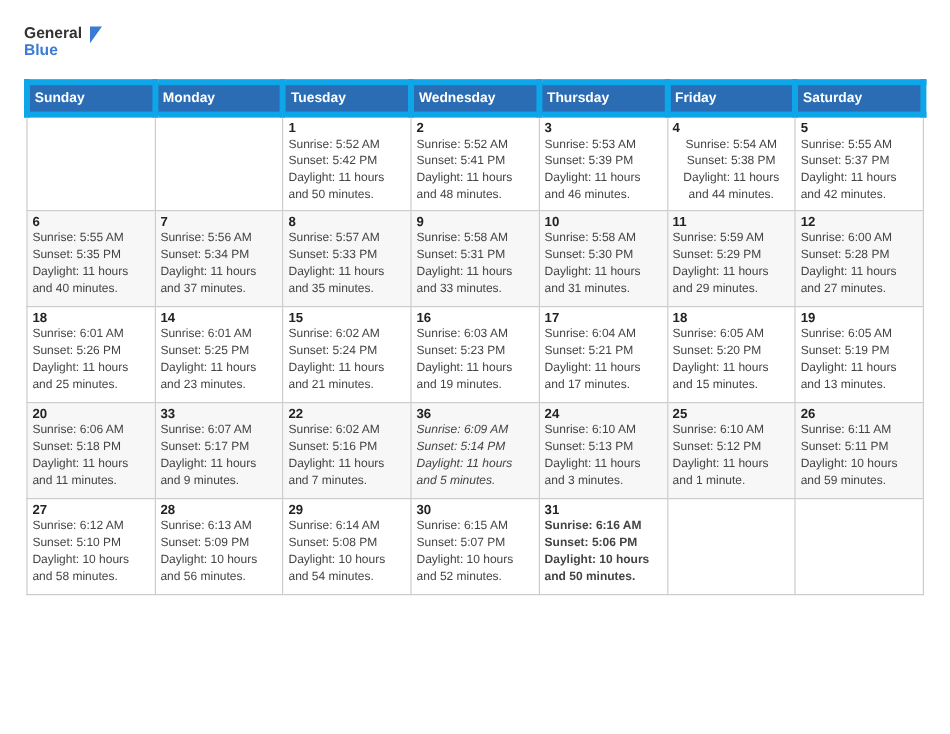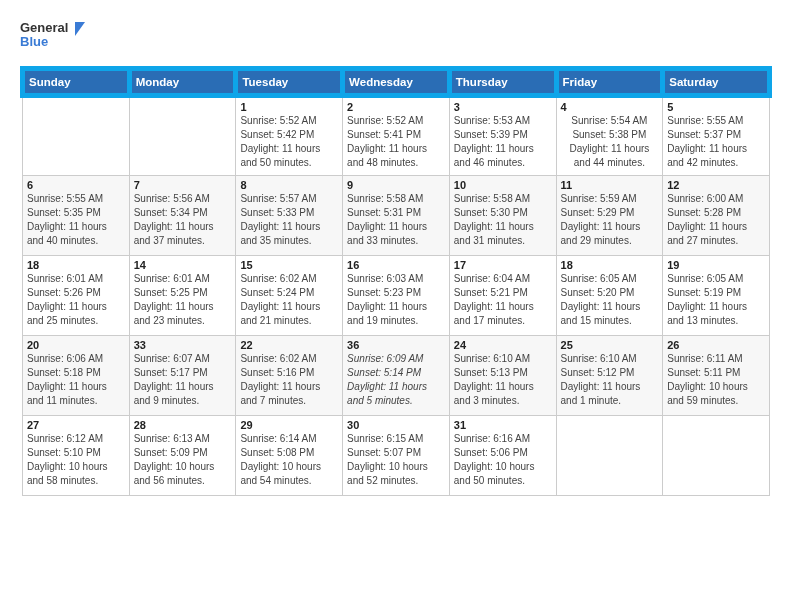--- a/index.html
+++ b/index.html
@@ -329,21 +329,21 @@
           </td>
           <td>
             <div class="day-number">30</div>
             <div class="day-info" style="white-space: pre-line;">Sunrise: 6:15 AM
 Sunset: 5:07 PM
 Daylight: 10 hours
 and 52 minutes.</div>
           </td>
           <td>
             <div class="day-number">31</div>
-            <div class="day-info" style="white-space: pre-line;">Sunrise: 6:16 AM
+            <div class="day-info" style="white-space: pre-line; font-weight: bold;">Sunrise: 6:16 AM
 Sunset: 5:06 PM
 Daylight: 10 hours
 and 50 minutes.</div>
           </td>
           <td class="empty-cell"></td>
           <td class="empty-cell"></td>
         </tr>
       </tbody>
   </table>
 </div>

